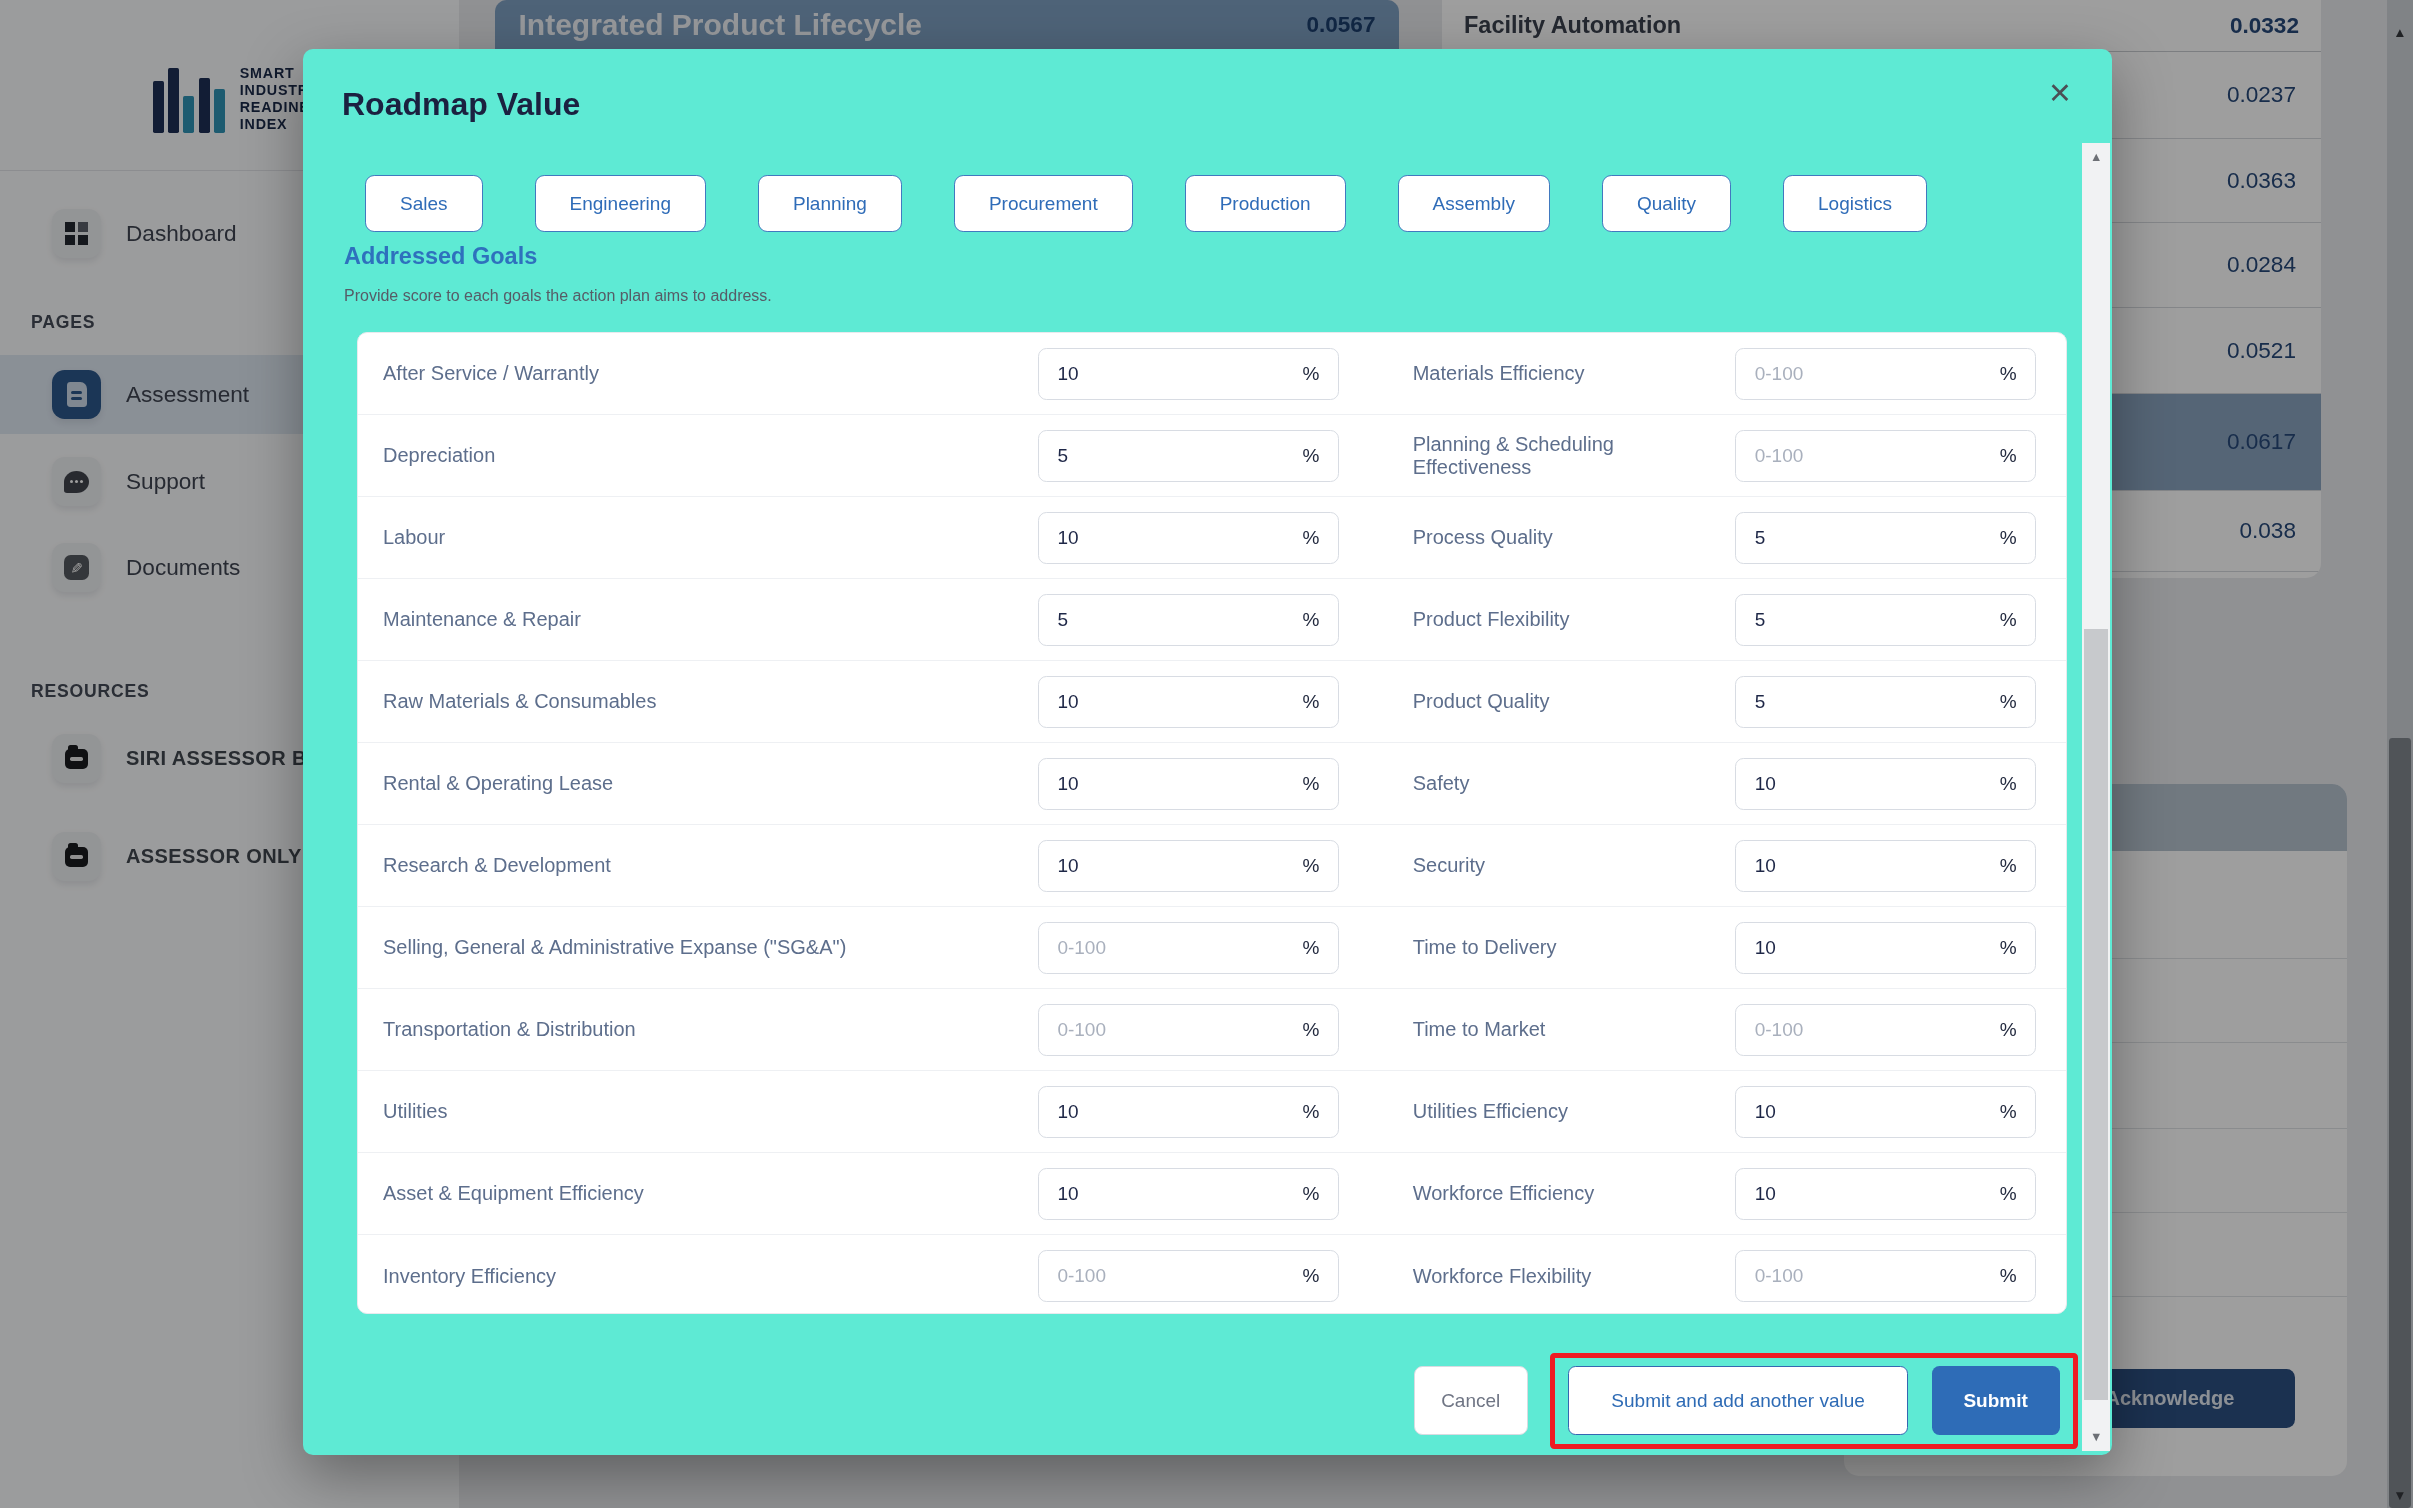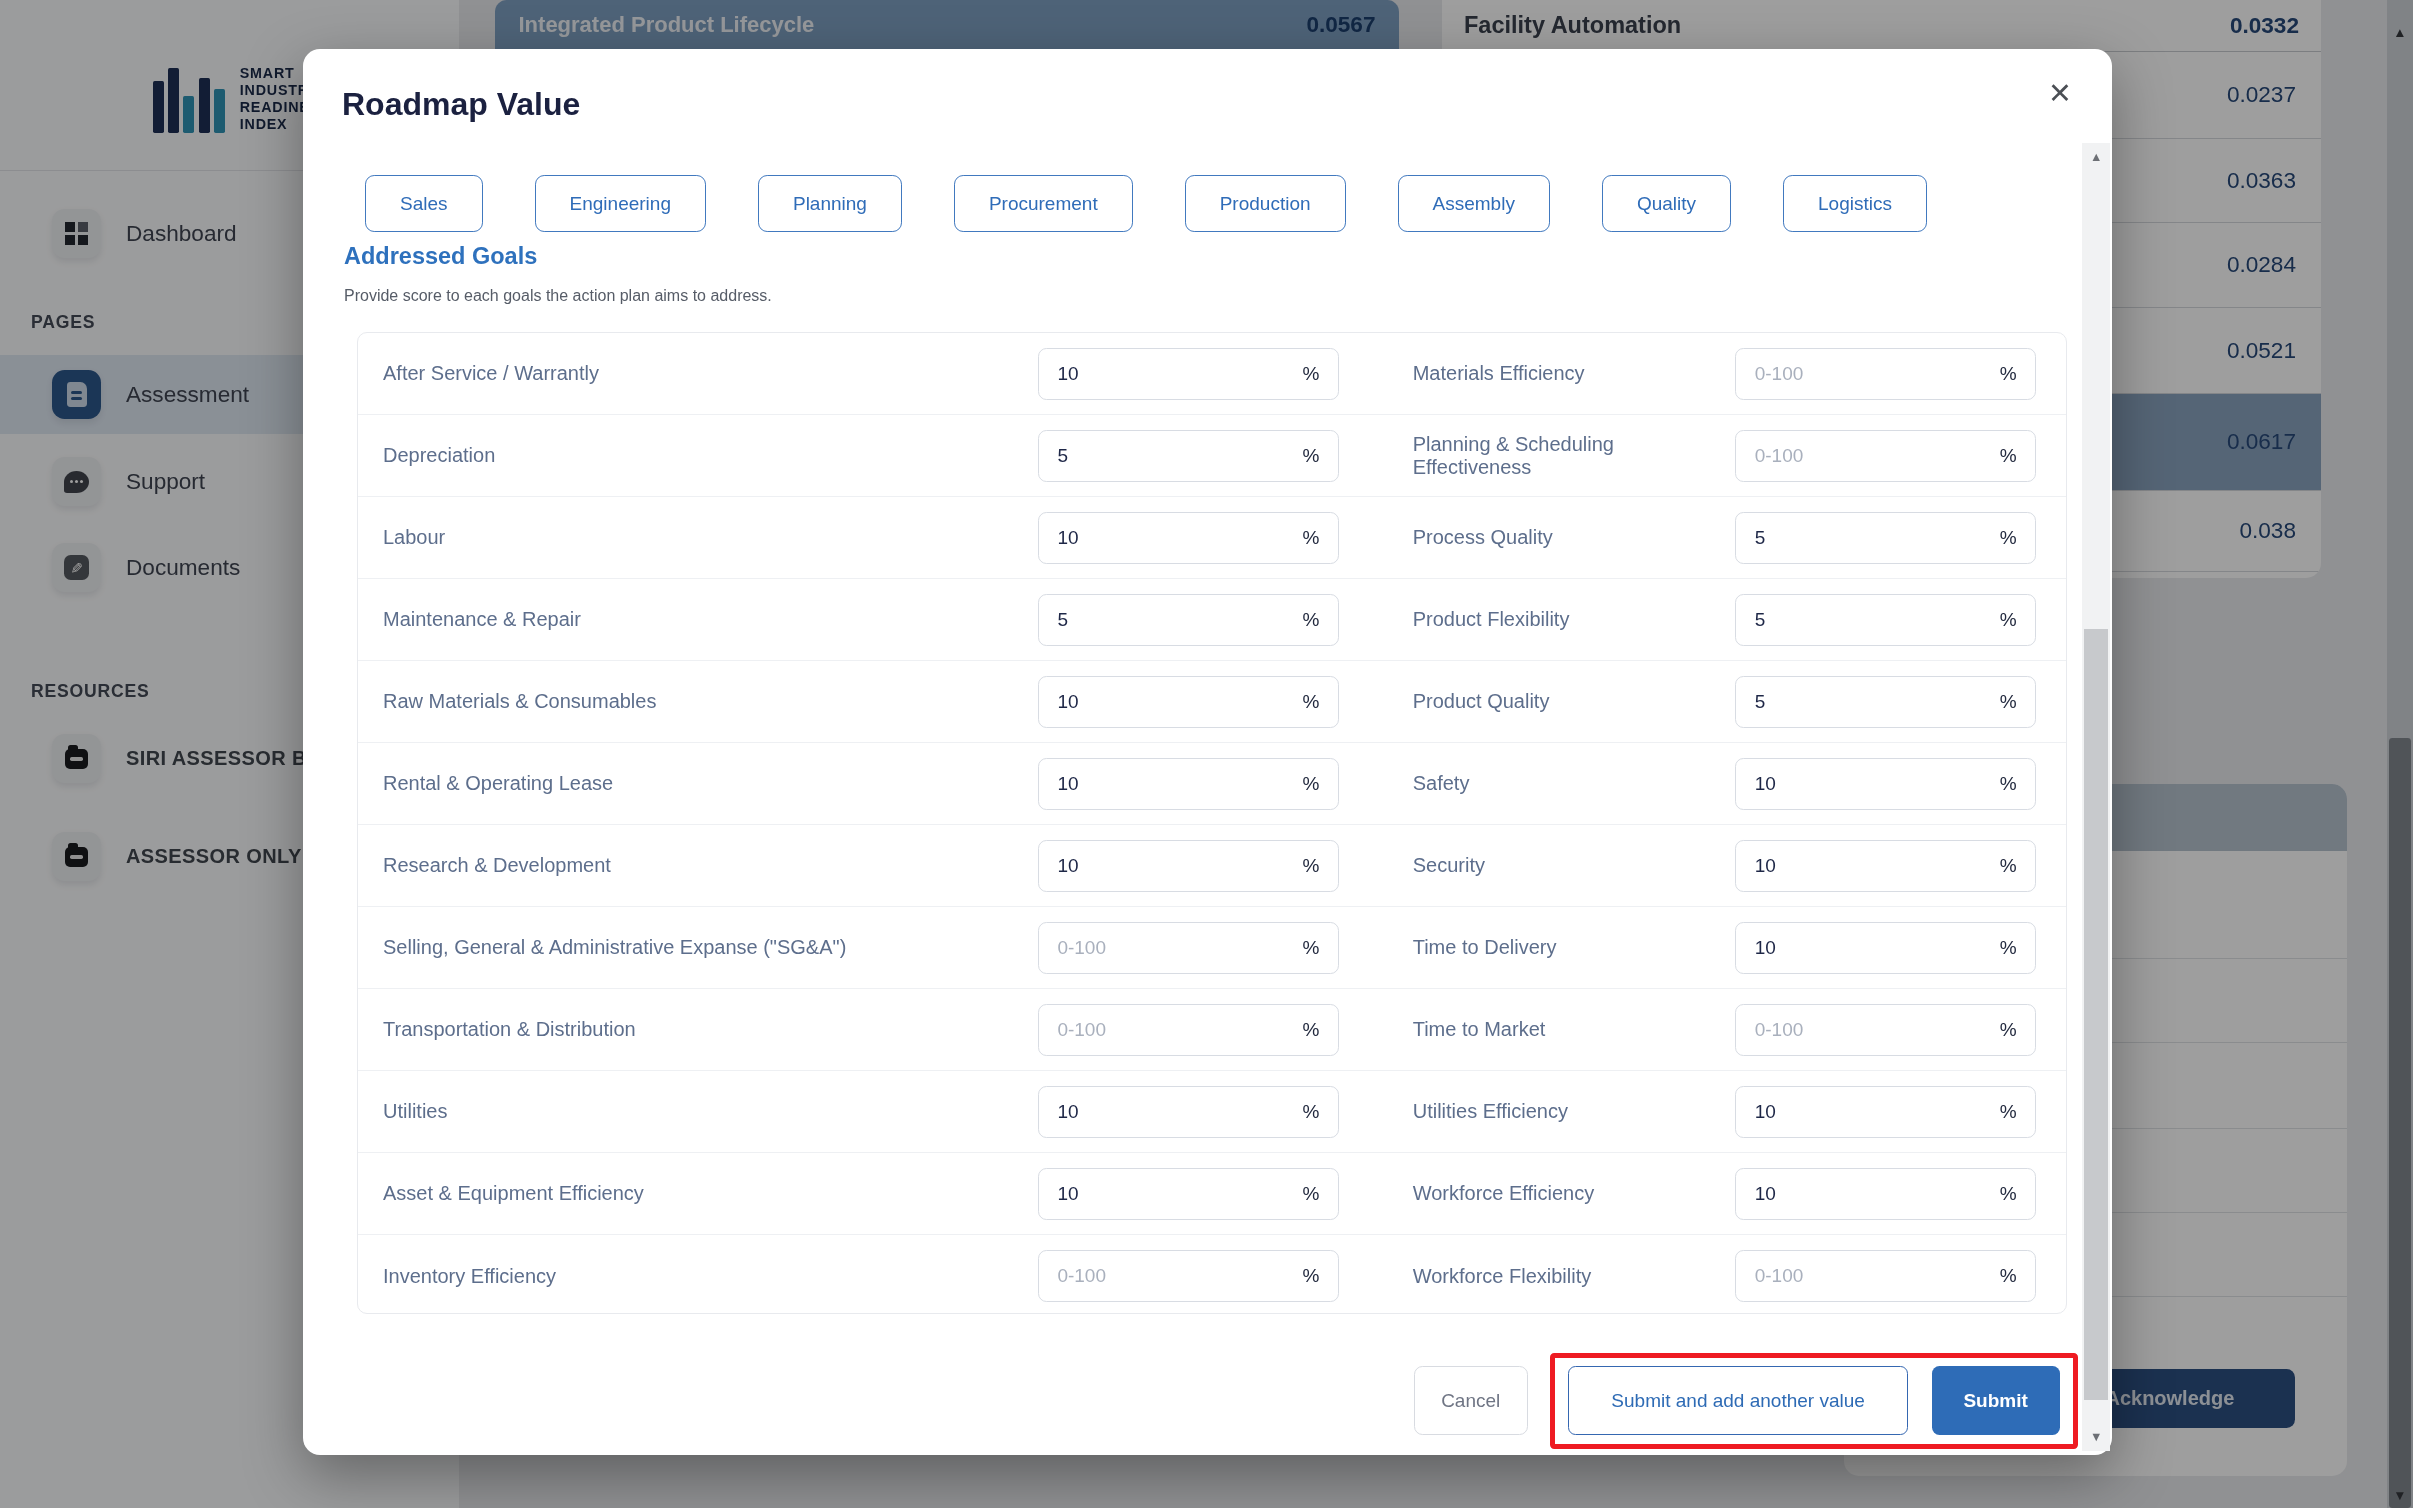--- a/index.html
+++ b/index.html
@@ -49,21 +49,21 @@
   .ic-folder { width:23.5px; height:20px; background:#1a1c20; border-radius:5px; position:relative; }
   .ic-folder:before { content:""; position:absolute; left:3.4px; top:-3.4px; width:10px; height:5px;
                       background:#1a1c20; border-radius:2.5px 2.5px 0 0; }
   .ic-folder:after { content:""; position:absolute; left:5px; top:8.4px; width:13.4px; height:4.2px;
                      background:#e9e9e9; border-radius:1.7px; }
 
   
   .bg-card-left { position:absolute; left:495px; top:0; width:904px; height:49px;
                   background:#7fa0c2; border-radius:11.7px 11.7px 0 0;
                   display:flex; align-items:center; justify-content:space-between; padding:0 23.5px; }
-  .bg-card-left .ttl { font-size:22px; font-weight:bold; color:#f3f6fa; }
+  .bg-card-left .ttl { font-size:30px; font-weight:bold; color:#f3f6fa; }
   .bg-card-left .val { font-size:22.6px; font-weight:bold; color:#1c3f6e; }
 
   .bg-card-right { position:absolute; left:1442px; top:0; width:879px; height:578px;
                    background:#ffffff; border-radius:0 0 15px 15px; overflow:hidden; }
   .fa-header { height:52px; display:flex; align-items:center; justify-content:space-between;
                padding:0 22px; border-bottom:0.8px solid #c9ccd1; }
   .fa-header .ttl { font-size:23.5px; font-weight:bold; color:#3a414e; }
   .fa-header .val { font-size:22.6px; font-weight:bold; color:#27497a; }
   .fa-row { display:flex; align-items:center; justify-content:flex-end; padding-right:25px;
             border-bottom:0.8px solid #d6d9dd; font-size:22.6px; color:#27497a; }
@@ -77,22 +77,22 @@
              background:#2c4f82; display:flex; align-items:center; justify-content:center;
              font-size:20px; font-weight:bold; color:#e3e9f1; }
 
   .page-scrollbar { position:absolute; right:0; top:0; width:26px; height:1508px; background:#cfd3d8; }
   .ps-arrow { position:absolute; left:0; width:26px; text-align:center; font-size:13.4px; color:#35383d; }
   .ps-thumb { position:absolute; left:1.7px; width:22.6px; top:738px; height:770px; background:#82888f; border-radius:3.4px; }
 
   .dim { position:absolute; inset:0; background:rgba(0,0,0,.38); z-index:5; }
 
   
-  .modal { position:absolute; left:303px; top:49px; width:1809px; height:1406px; background:#ffffff;
-           border-radius:17px; z-index:10; box-shadow:0 20px 59px rgba(0,0,0,.35); }
+  .modal { position:absolute; left:303px; top:49px; width:1809px; height:1406px; background:#5eead4;
+           border-radius:10px; z-index:10; box-shadow:0 20px 59px rgba(0,0,0,.35); }
   .m-title { position:absolute; left:39px; top:37px; font-size:32px; font-weight:bold; color:#1b2140; }
   .m-close { position:absolute; right:40px; top:30px; font-size:28.5px; color:#4b4f55; cursor:pointer; line-height:1; }
 
   .chips { position:absolute; left:35px; top:126px; display:flex; gap:25px; }
   .chip { height:57px; padding:0 34px; display:flex; align-items:center; justify-content:center;
           border:1.7px solid #4179bf; border-radius:9.2px; background:#fff;
           font-size:19px; color:#2f6cb8; white-space:nowrap;margin-left:27px; }
 
   .sec-heading { position:absolute; left:41px; top:194px; font-size:23.5px; font-weight:bold; color:#2e71bd; }
   .sec-sub { position:absolute; left:41px; top:238px; font-size:16px; color:#565c67; }

